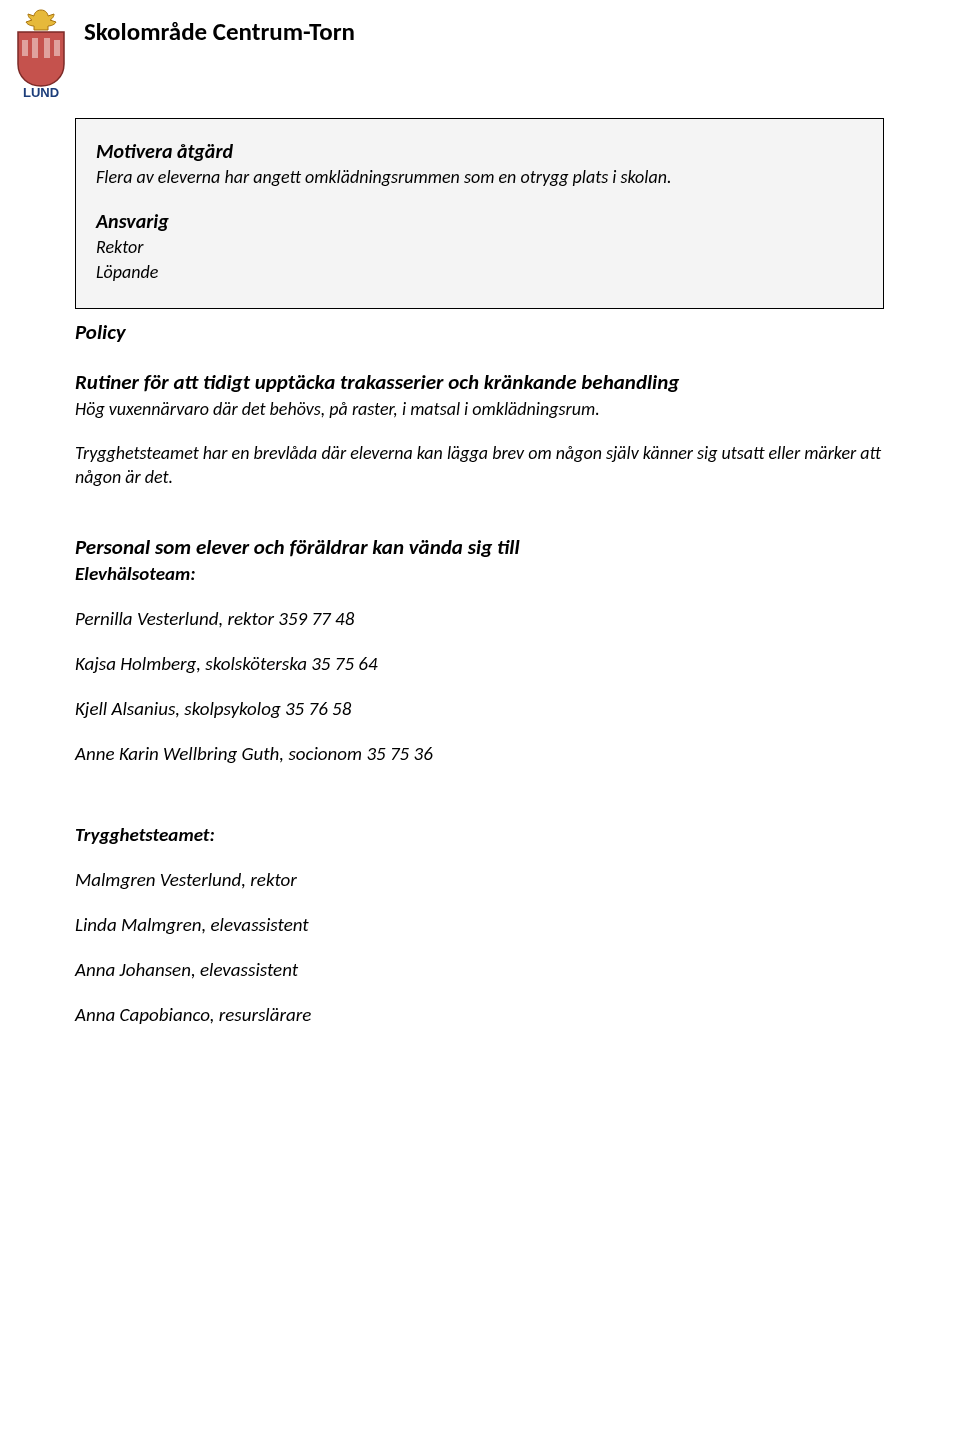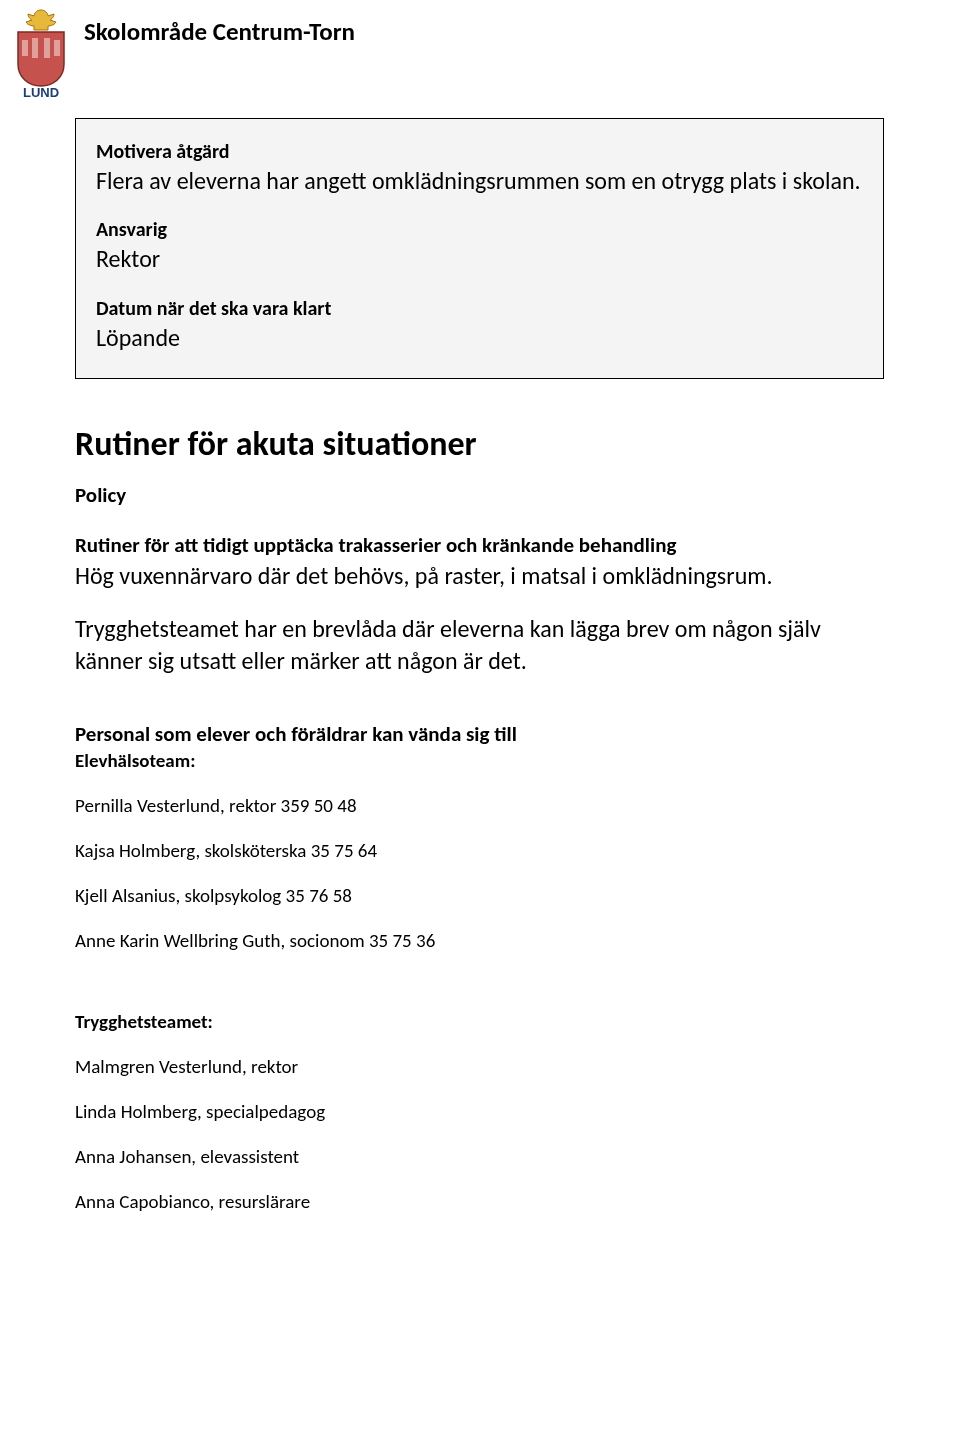--- a/index.html
+++ b/index.html
@@ -27,34 +27,35 @@
     .header-text {
       padding-top: 8px;
     }
     .header-line {
       font-size: 25px;
       font-weight: bold;
       line-height: 1.3;
     }
     .content {
       padding: 0 76px 40px 75px;
+      font-style: italic;
     }
     .info-box {
       background: #f4f4f4;
       border: 1px solid #000000;
       padding: 20px 20px 24px 20px;
       margin-top: 16px;
     }
     .sub-heading {
       font-size: 20px;
       font-weight: bold;
       margin-bottom: 2px;
     }
     .body-text {
-      font-size: 24px;
+      font-size: 18px;
       line-height: 1.35;
     }
     .h1 {
       font-size: 34px;
       font-weight: bold;
       margin-top: 44px;
       margin-bottom: 18px;
     }
     .section-heading {
       font-size: 21px;
@@ -125,38 +126,36 @@
 
 <div class="content">
 
   <div class="info-box">
     <div class="sub-heading">Motivera åtgärd</div>
     <div class="body-text">Flera av eleverna har angett omklädningsrummen som en otrygg plats i skolan.</div>
 
     <div class="sub-heading mt-block">Ansvarig</div>
     <div class="body-text">Rektor</div>
 
-    <div class="sub-heading mt-block">Datum när det ska vara klart</div>
     <div class="body-text">Löpande</div>
   </div>
 
-  <div class="h1">Rutiner för akuta situationer</div>
 
   <div class="section-heading" style="margin-top:10px">Policy</div>
 
   <div class="section-heading">Rutiner för att tidigt upptäcka trakasserier och kränkande behandling</div>
   <div class="body-text">Hög vuxennärvaro där det behövs, på raster, i matsal i omklädningsrum.</div>
   <div class="body-text mt-block">Trygghetsteamet har en brevlåda där eleverna kan lägga brev om någon själv känner sig utsatt eller märker att någon är det.</div>
 
   <div class="section-heading mt-large">Personal som elever och föräldrar kan vända sig till</div>
   <div class="group-heading">Elevhälsoteam:</div>
-  <div class="contact-line">Pernilla Vesterlund, rektor 359 50 48</div>
+  <div class="contact-line">Pernilla Vesterlund, rektor 359 77 48</div>
   <div class="contact-line">Kajsa Holmberg, skolsköterska 35 75 64</div>
   <div class="contact-line">Kjell Alsanius, skolpsykolog 35 76 58</div>
   <div class="contact-line">Anne Karin Wellbring Guth, socionom 35 75 36</div>
 
   <div class="group-heading-large">Trygghetsteamet:</div>
   <div class="contact-line">Malmgren Vesterlund, rektor</div>
-  <div class="contact-line">Linda Holmberg, specialpedagog</div>
+  <div class="contact-line">Linda Malmgren, elevassistent</div>
   <div class="contact-line">Anna Johansen, elevassistent</div>
   <div class="contact-line">Anna Capobianco, resurslärare</div>
 
 </div>
 
 </body></html>

